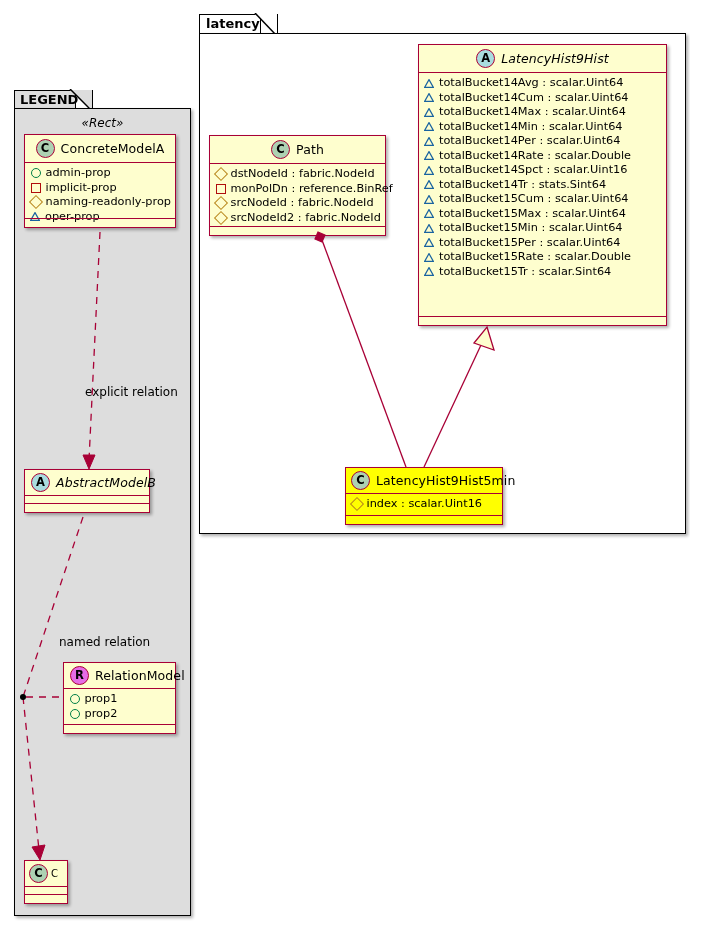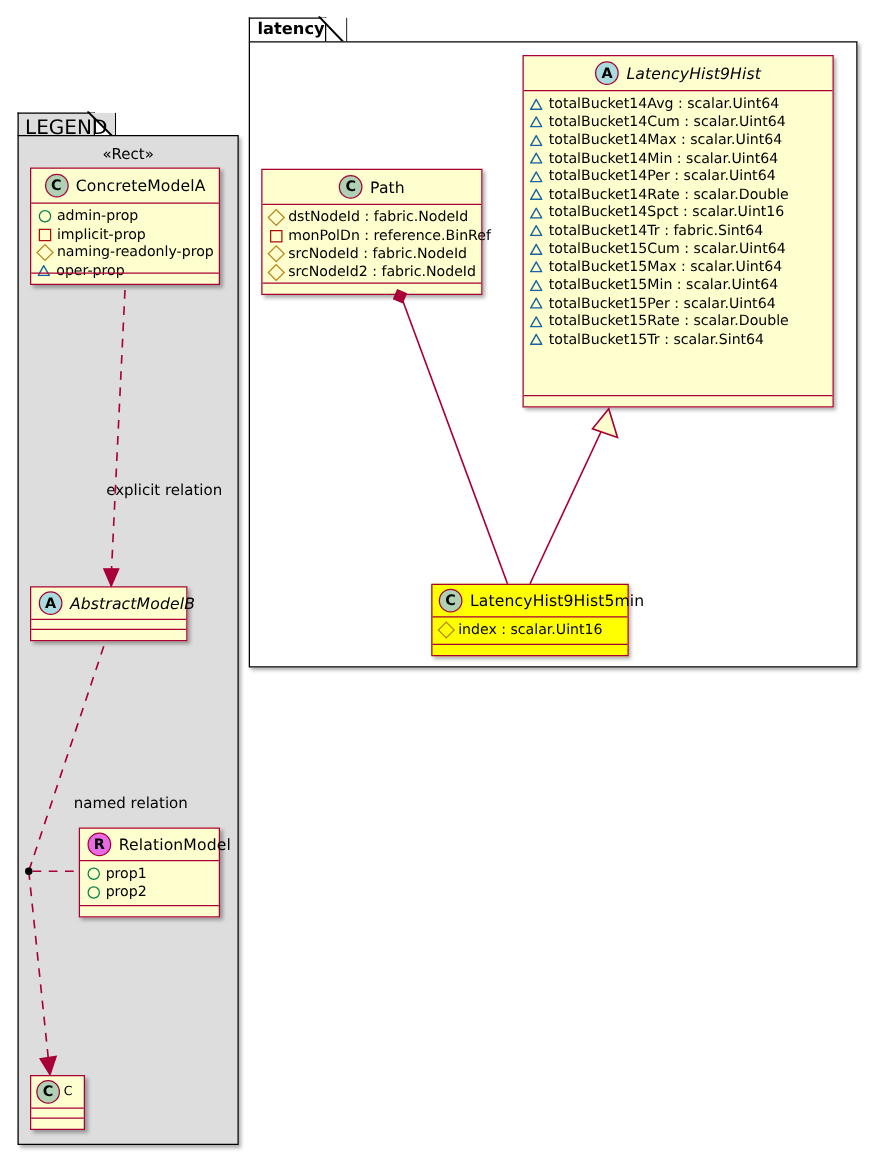--- a/index.html
+++ b/index.html
@@ -45,22 +45,22 @@
        border:1.5px solid #000;box-shadow:2px 2px 3px rgba(0,0,0,.32);}
   .pkg-tab{position:absolute;box-sizing:border-box;background:#FFFFFF;
            border:1.5px solid #000;border-bottom:none;}
   .pkg-tab-label{position:absolute;font-size:13px;font-weight:bold;color:#000;}
 
   
   .legend{position:absolute;box-sizing:border-box;background:#DDDDDD;
           border:1.5px solid #000;box-shadow:2px 2px 3px rgba(0,0,0,.32);}
   .legend-tab{position:absolute;box-sizing:border-box;background:#DDDDDD;
               border:1.5px solid #000;border-bottom:none;}
-  .legend-tab-label{position:absolute;font-size:16px;font-weight:normal;color:#000;}
-  .stereotype{position:absolute;font-size:12px;color:#000;text-align:center;}
+  .legend-tab-label{position:absolute;font-size:13px;font-weight:bold;color:#000;}
+  .stereotype{position:absolute;font-size:12px;font-style:italic;color:#000;text-align:center;}
 
   .edge-label{position:absolute;font-size:12px;color:#000000;white-space:nowrap;}
 
   svg.wires{position:absolute;left:0;top:0;width:701px;height:927px;overflow:visible;pointer-events:none;}
 </style>
 </head>
 <body>
 
 <div class="canvas">
 
@@ -139,21 +139,21 @@
             </svg>
           </span>
           <span>totalBucket14Spct : scalar.Uint16</span>
         </div>
       <div class="attr">
           <span class="tri-wrap">
             <svg class="tri-svg" width="10" height="9">
               <polygon points="5,0.6 9.4,8.4 0.6,8.4" fill="none" stroke="#1963A0" stroke-width="1.2"></polygon>
             </svg>
           </span>
-          <span>totalBucket14Tr : fabric.Sint64</span>
+          <span>totalBucket14Tr : stats.Sint64</span>
         </div>
       <div class="attr">
           <span class="tri-wrap">
             <svg class="tri-svg" width="10" height="9">
               <polygon points="5,0.6 9.4,8.4 0.6,8.4" fill="none" stroke="#1963A0" stroke-width="1.2"></polygon>
             </svg>
           </span>
           <span>totalBucket15Cum : scalar.Uint64</span>
         </div>
       <div class="attr">

